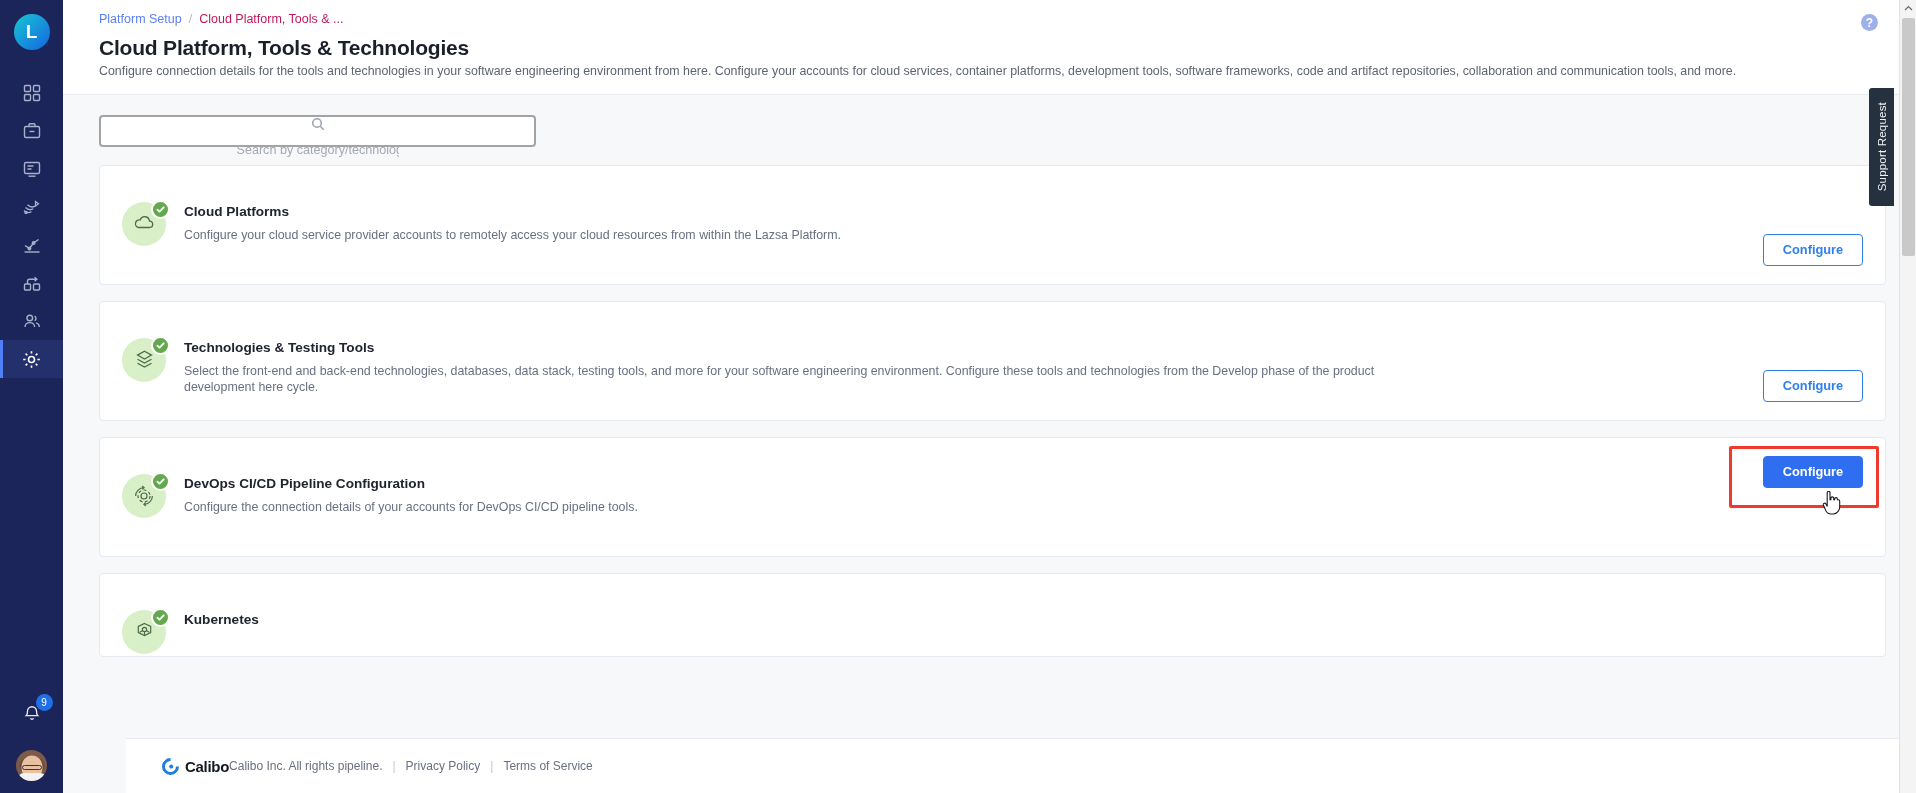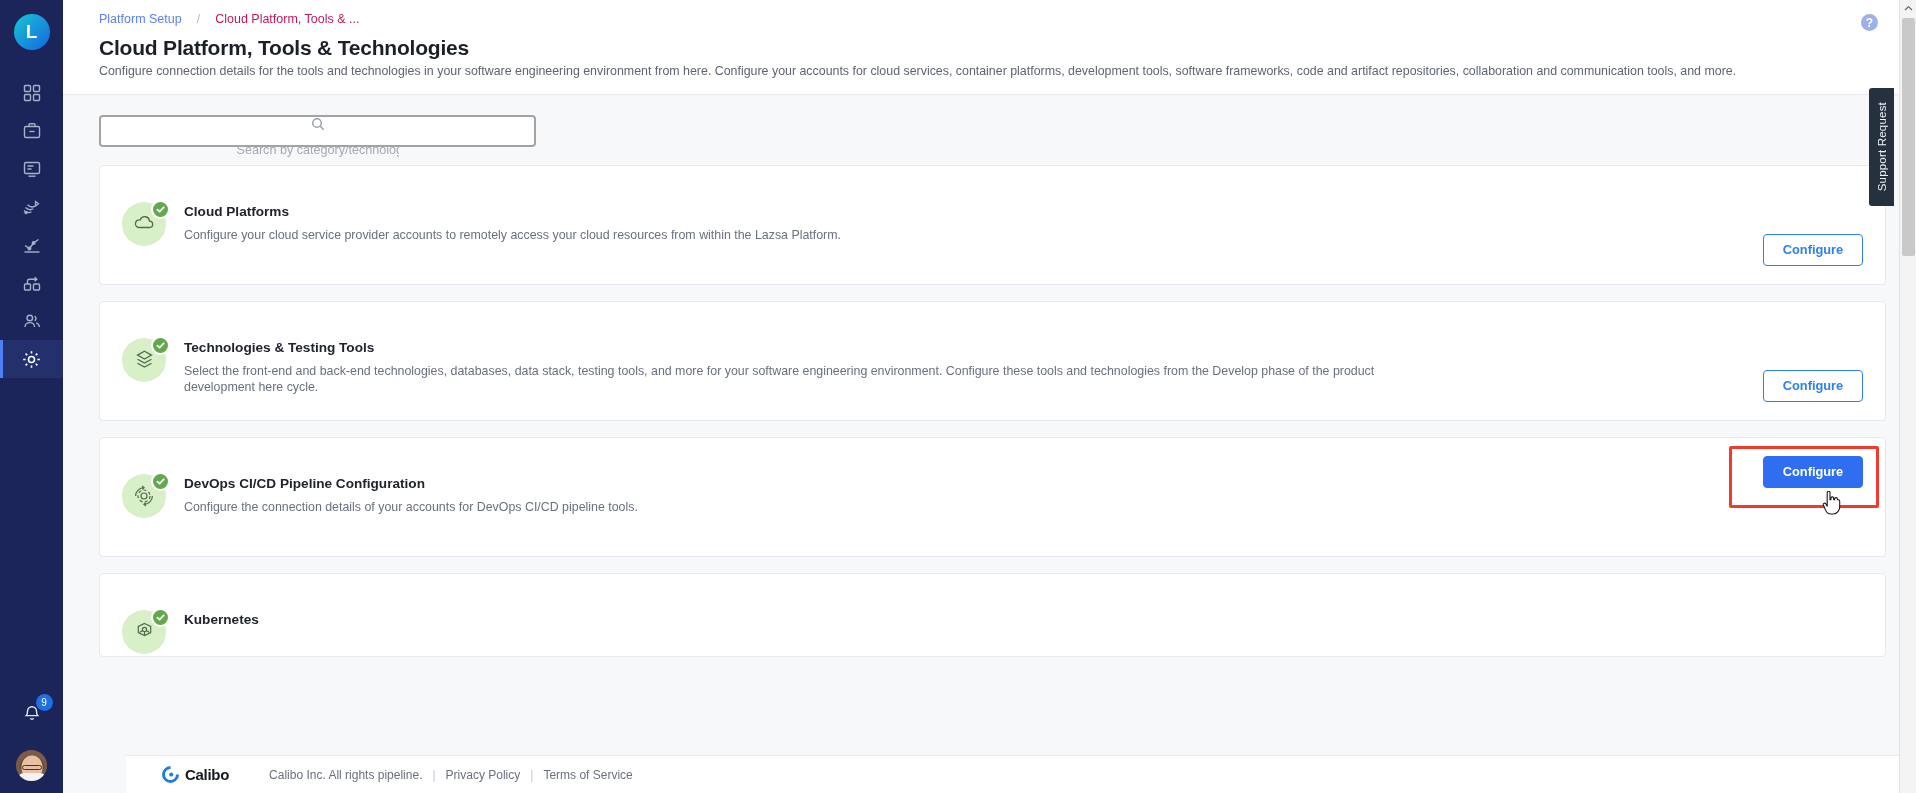--- a/index.html
+++ b/index.html
@@ -82,21 +82,21 @@
     flex: 1; height: 793px; position: relative;
     background: #ffffff; overflow: hidden;
   }
   .page-head {
     background: #ffffff; padding: 12px 0 14px 0;
     border-bottom: 1px solid #e9ebf0;
   }
   .head-inner { padding: 0 30px 0 36px; }
   .breadcrumb {
     font-size: 12.5px; color: #8a8f9e; margin-bottom: 10px;
-    display: flex; align-items: center; gap: 15px; text-align: right;
+    display: flex; align-items: center; gap: 7px; text-align: right;
   }
   .breadcrumb .crumb-link { color: #5b7ff5; cursor: pointer; }
   .breadcrumb .sep { color: #b6bac5; }
   .breadcrumb .crumb-current { color: #be185d; }
   .page-title {
     font-size: 21px; font-weight: bold; color: #1b1f2a;
     letter-spacing: -0.2px; margin-bottom: 4px;
   }
   .page-desc {
     font-size: 12.4px; color: #5e6472; line-height: 1.25;
@@ -177,23 +177,23 @@
     pointer-events: none;
   }
   .cursor-hand {
     position: absolute; right: 43px; bottom: 0px; width: 20px; height: 25px;
     pointer-events: none;
   }
   .card.card-kubernetes { min-height: 60px; padding-bottom: 0; }
 
   
   .footer {
-    position: absolute; left: 63px; right: 0; bottom: 0; height: 38px;
+    position: absolute; left: 63px; right: 0; bottom: 0; height: 55px;
     background: #ffffff; border-top: 1px solid #e9ebf0;
-    display: flex; align-items: center; padding-left: 36px; gap: 40px;
+    display: flex; align-items: center; padding-left: 36px; 
     z-index: 20;
   }
   .footer-logo { display: flex; align-items: center; gap: 6px; }
   .footer-logo-mark {
     width: 17px; height: 17px; border-radius: 50%;
     border: 3px solid #1f7fe0; border-right-color: transparent;
     position: relative; transform: rotate(-45deg);
   }
   .footer-logo-mark::after {
     content: ""; position: absolute; left: 3.5px; top: 3.5px;

